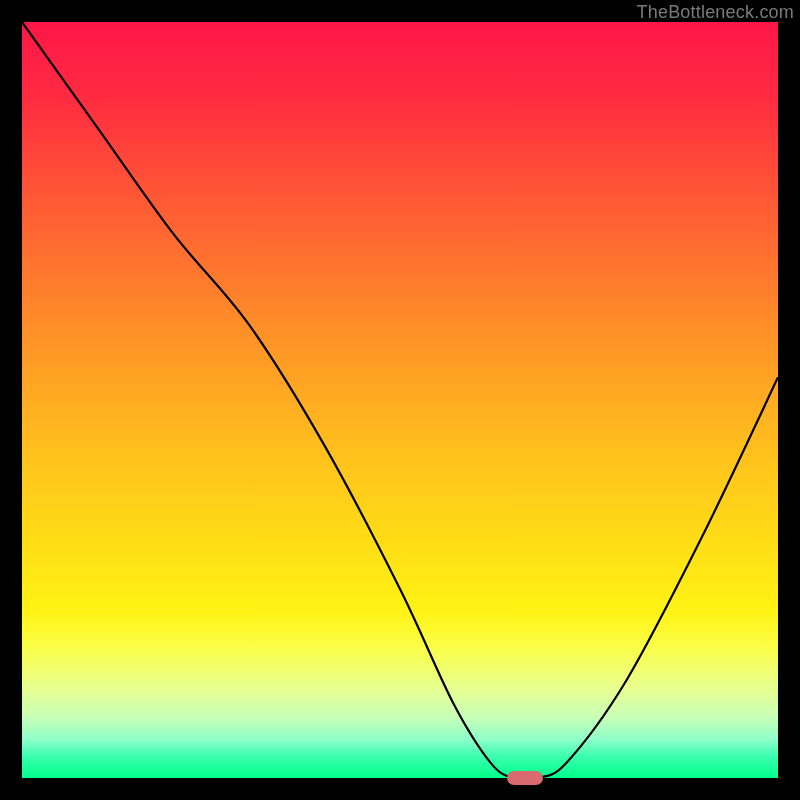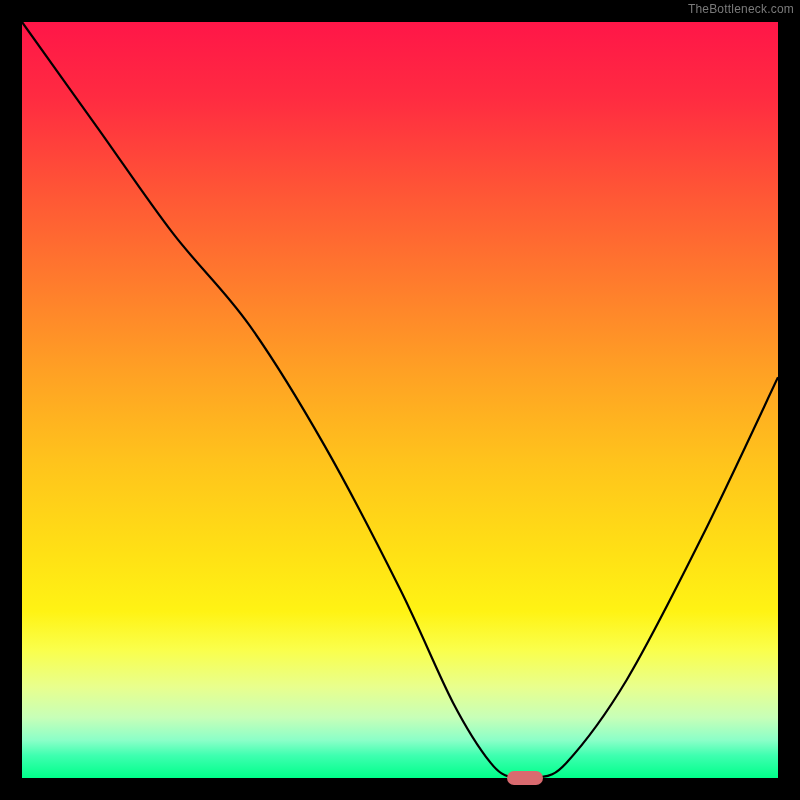--- a/index.html
+++ b/index.html
@@ -38,21 +38,21 @@
       #8bffc8 95%,
       #3fffb0 97%,
       #00ff8a 100%
     );
   }
   .watermark {
     position: absolute;
     top: 2px;
     right: 6px;
     color: #7a7a7a;
-    font-size: 12px;
+    font-size: 18px;
     font-weight: 500;
     letter-spacing: 0.2px;
     z-index: 5;
   }
   svg.curve {
     position: absolute;
     left: 0;
     top: 0;
     width: 756px;
     height: 756px;

